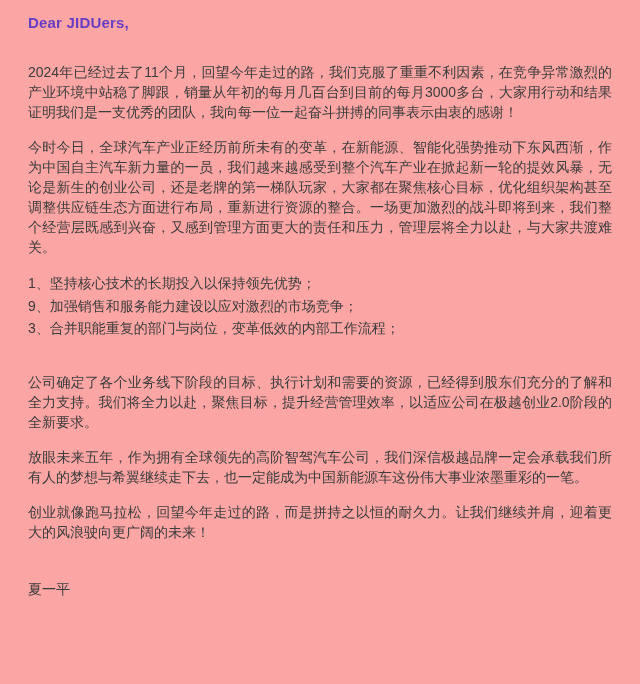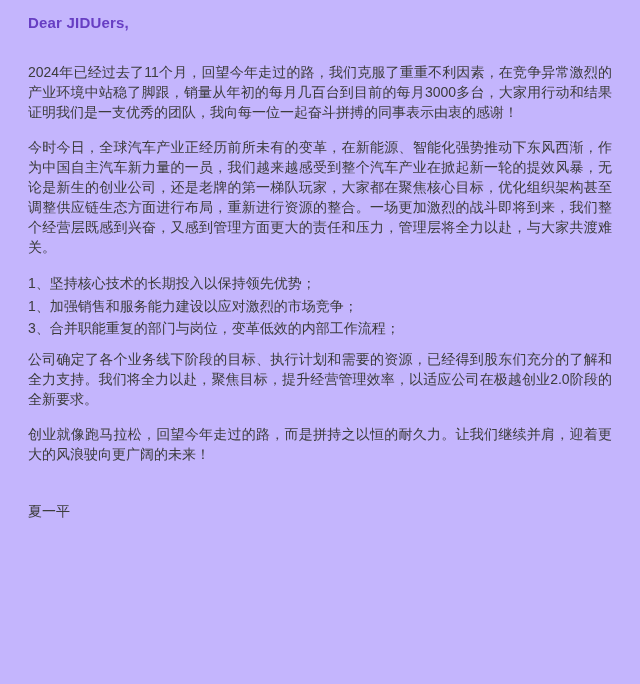--- a/index.html
+++ b/index.html
@@ -3,21 +3,21 @@
 <meta charset="utf-8">
 <style>
   * { margin: 0; padding: 0; box-sizing: border-box; }
   html, body { background: #f4f4f4; }
   body { font-family: "Liberation Sans", "DejaVu Sans", sans-serif; }
 
   .page {
     width: 640px;
     height: 684px;
     margin: 0 auto;
-    background: #c4b5fd;
+    background: #fca5a5;
     padding: 14px 28px 16px 28px;
     overflow: hidden;
     position: relative;
   }
 
   .greeting {
     font-size: 15px;
     font-weight: bold;
     color: #673ec3;
     line-height: 18px;
@@ -27,21 +27,21 @@
 
   .para {
     font-size: 14px;
     line-height: 20px;
     color: #3c3c3c;
     text-align: justify;
     margin-bottom: 15px;
   }
 
   .list {
-    margin-bottom: 9px;
+    margin-bottom: 32px;
   }
   .list-item {
     font-size: 14px;
     line-height: 22.5px;
     color: #3c3c3c;
     text-align: left;
   }
 
   .signature-block {
     margin-top: 36px;
@@ -60,26 +60,27 @@
 
   <div class="greeting">Dear JIDUers,</div>
 
   <p class="para">2024年已经过去了11个月，回望今年走过的路，我们克服了重重不利因素，在竞争异常激烈的产业环境中站稳了脚跟，销量从年初的每月几百台到目前的每月3000多台，大家用行动和结果证明我们是一支优秀的团队，我向每一位一起奋斗拼搏的同事表示由衷的感谢！</p>
 
   <p class="para">今时今日，全球汽车产业正经历前所未有的变革，在新能源、智能化强势推动下东风西渐，作为中国自主汽车新力量的一员，我们越来越感受到整个汽车产业在掀起新一轮的提效风暴，无论是新生的创业公司，还是老牌的第一梯队玩家，大家都在聚焦核心目标，优化组织架构甚至调整供应链生态方面进行布局，重新进行资源的整合。一场更加激烈的战斗即将到来，我们整个经营层既感到兴奋，又感到管理方面更大的责任和压力，管理层将全力以赴，与大家共渡难关。</p>
 
 
   <div class="list">
     <div class="list-item">1、坚持核心技术的长期投入以保持领先优势；</div>
-    <div class="list-item">1、加强销售和服务能力建设以应对激烈的市场竞争；</div>
+    <div class="list-item">9、加强销售和服务能力建设以应对激烈的市场竞争；</div>
     <div class="list-item">3、合并职能重复的部门与岗位，变革低效的内部工作流程；</div>
   </div>
 
   <p class="para">公司确定了各个业务线下阶段的目标、执行计划和需要的资源，已经得到股东们充分的了解和全力支持。我们将全力以赴，聚焦目标，提升经营管理效率，以适应公司在极越创业2.0阶段的全新要求。</p>
 
+  <p class="para">放眼未来五年，作为拥有全球领先的高阶智驾汽车公司，我们深信极越品牌一定会承载我们所有人的梦想与希翼继续走下去，也一定能成为中国新能源车这份伟大事业浓墨重彩的一笔。</p>
 
   <p class="para">创业就像跑马拉松，回望今年走过的路，而是拼持之以恒的耐久力。让我们继续并肩，迎着更大的风浪驶向更广阔的未来！</p>
 
   <div class="signature-block">
     <div class="signature-name">夏一平</div>
 
   </div>
 
 </div>
 

